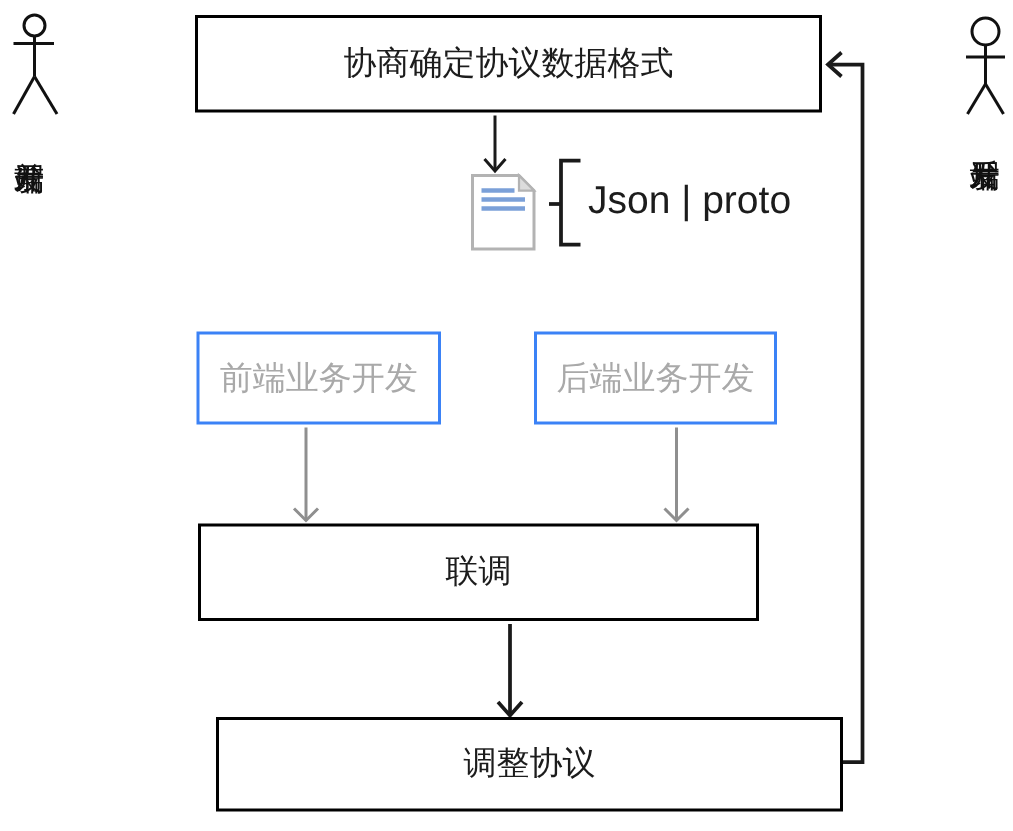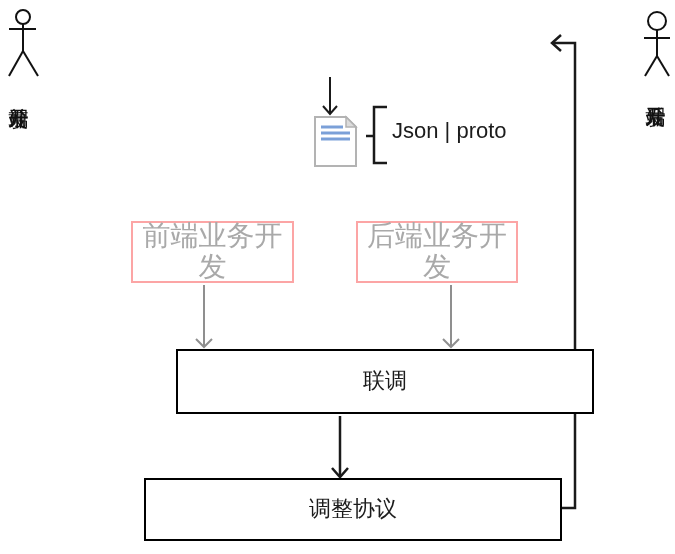--- a/index.html
+++ b/index.html
@@ -31,37 +31,37 @@
     background: #ffffff;
     text-align: center;
     line-height: 1.1;
   }
   .node-black {
     border: 2px solid #000000;
     color: #1c1c1c;
     font-size: 22px;
   }
   .node-gray {
-    border: 2px solid #fca5a5;
+    border: 2px solid #3b82f6;
     color: #a9a9a9;
-    font-size: 28px;
+    font-size: 22px;
   }
   .side-label {
     position: absolute;
     writing-mode: vertical-rl;
     text-orientation: upright;
     color: #111111;
     font-size: 20px;
     letter-spacing: 1px;
     white-space: nowrap;
   }
   .annotation-label {
     position: absolute;
     color: #1c1c1c;
-    font-size: 22px;
+    font-size: 26px;
     white-space: nowrap;
   }
 </style>
 </head>
 <body>
 
 <div class="canvas">
 
   <svg class="svg-layer" width="675" height="554" viewBox="0 0 675 554" xmlns="http://www.w3.org/2000/svg">
 
@@ -115,30 +115,33 @@
       <line x1="340" y1="416" x2="340" y2="476"></line>
       <polyline points="332,468 340,477 348,468"></polyline>
     </g>
 
     <g stroke="#1a1a1a" stroke-width="2.5" fill="none">
       <polyline points="550,508 575,508 575,43 552,43"></polyline>
       <polyline points="561,35 552,43 561,51"></polyline>
     </g>
   </svg>
 
+  <div class="node node-black" style="left:130px; top:10px; width:418px; height:65px;">
+    <span>协商确定协议数据格式</span>
+  </div>
 
   <div class="node node-gray" style="left:131px; top:221px; width:163px; height:62px;">
     <span>前端业务开发</span>
   </div>
 
   <div class="node node-gray" style="left:356px; top:221px; width:162px; height:62px;">
     <span>后端业务开发</span>
   </div>
 
-  <div class="node node-black" style="left:132px; top:349px; width:418px; height:65px;margin-left:44px;">
+  <div class="node node-black" style="left:132px; top:349px; width:374px; height:65px;">
     <span>联调</span>
   </div>
 
   <div class="node node-black" style="left:132px; top:478px; width:418px; height:63px;margin-left:12px;">
     <span>调整协议</span>
   </div>
 
   <div class="annotation-label" style="left:392px; top:118px;">Json | proto</div>
 
   <div class="side-label" style="left:6px; top:92px;">前端开发</div>

